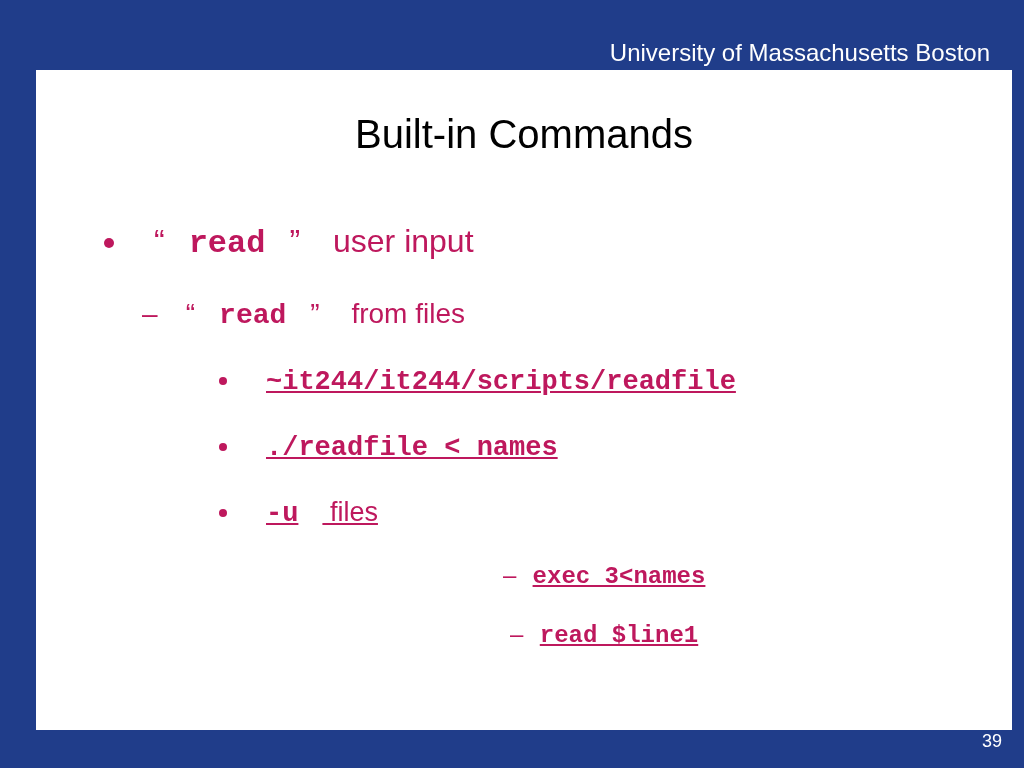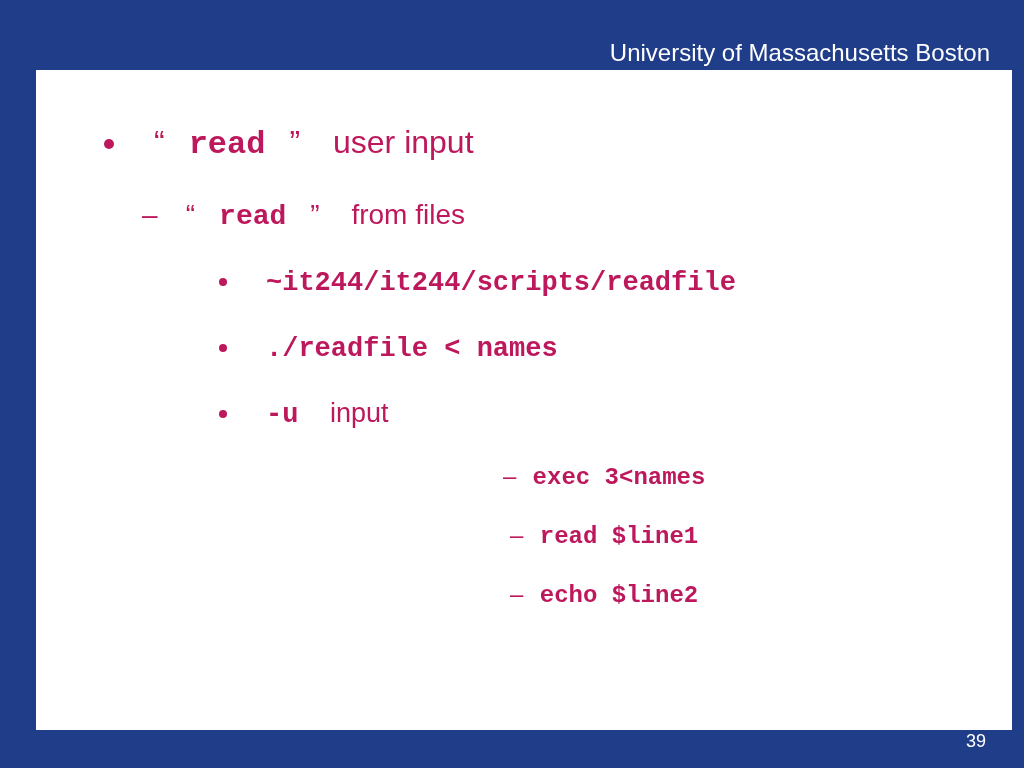--- a/index.html
+++ b/index.html
@@ -55,73 +55,73 @@
     display: inline-block;
     width: 24px;
     margin-left: -24px;
   }
   ul.level3 {
     list-style: disc;
     margin-left: 64px;
     font-size: 27px;
     margin-top: 10px;
   }
-  ul.level3 > li { margin-bottom: 10px; }
+  ul.level3 > li { margin-bottom: 10px; text-decoration: underline; }
   ul.level4 {
     list-style: none;
     margin-left: 56px;
     font-size: 24px;
     margin-top: 8px;
   }
   ul.level4 > li { margin-bottom: 6px; text-align: center; }
   ul.level4 > li::before {
     content: "–";
     display: inline-block;
     width: 22px;
     margin-left: -22px;
   }
   .mono {
     font-family: "Courier New", Courier, monospace;
     font-weight: bold;
   }
   .pagenum {
     position: absolute;
     bottom: 16px;
-    right: 38px;
+    right: 22px;
     color: #fff;
     font-size: 18px;
   }
 </style>
 </head>
 <body>
 
 <div class="header">
   <span>University of Massachusetts Boston</span>
 </div>
 
 <div class="content">
+  <h1 class="title">Built-in Commands</h1>
 
   <ul class="level1">
     <li>
       <span>“</span><span class="mono">read</span><span>”</span><span> user input</span>
 
       <ul class="level2">
         <li>
           <span>“</span><span class="mono">read</span><span>”</span><span> from files</span>
 
           <ul class="level3">
             <li><span class="mono">~it244/it244/scripts/readfile</span></li>
             <li><span class="mono">./readfile &lt; names</span></li>
             <li>
-              <span class="mono">-u</span><span>  input</span>
+              <span class="mono">-u</span><span>  files</span>
 
               <ul class="level4">
                 <li><span class="mono">exec 3&lt;names</span></li>
                 <li><span class="mono">read $line1</span></li>
-                <li><span class="mono">echo $line2</span></li>
               </ul>
             </li>
           </ul>
         </li>
       </ul>
     </li>
   </ul>
 </div>
 
 <div class="pagenum">39</div>

